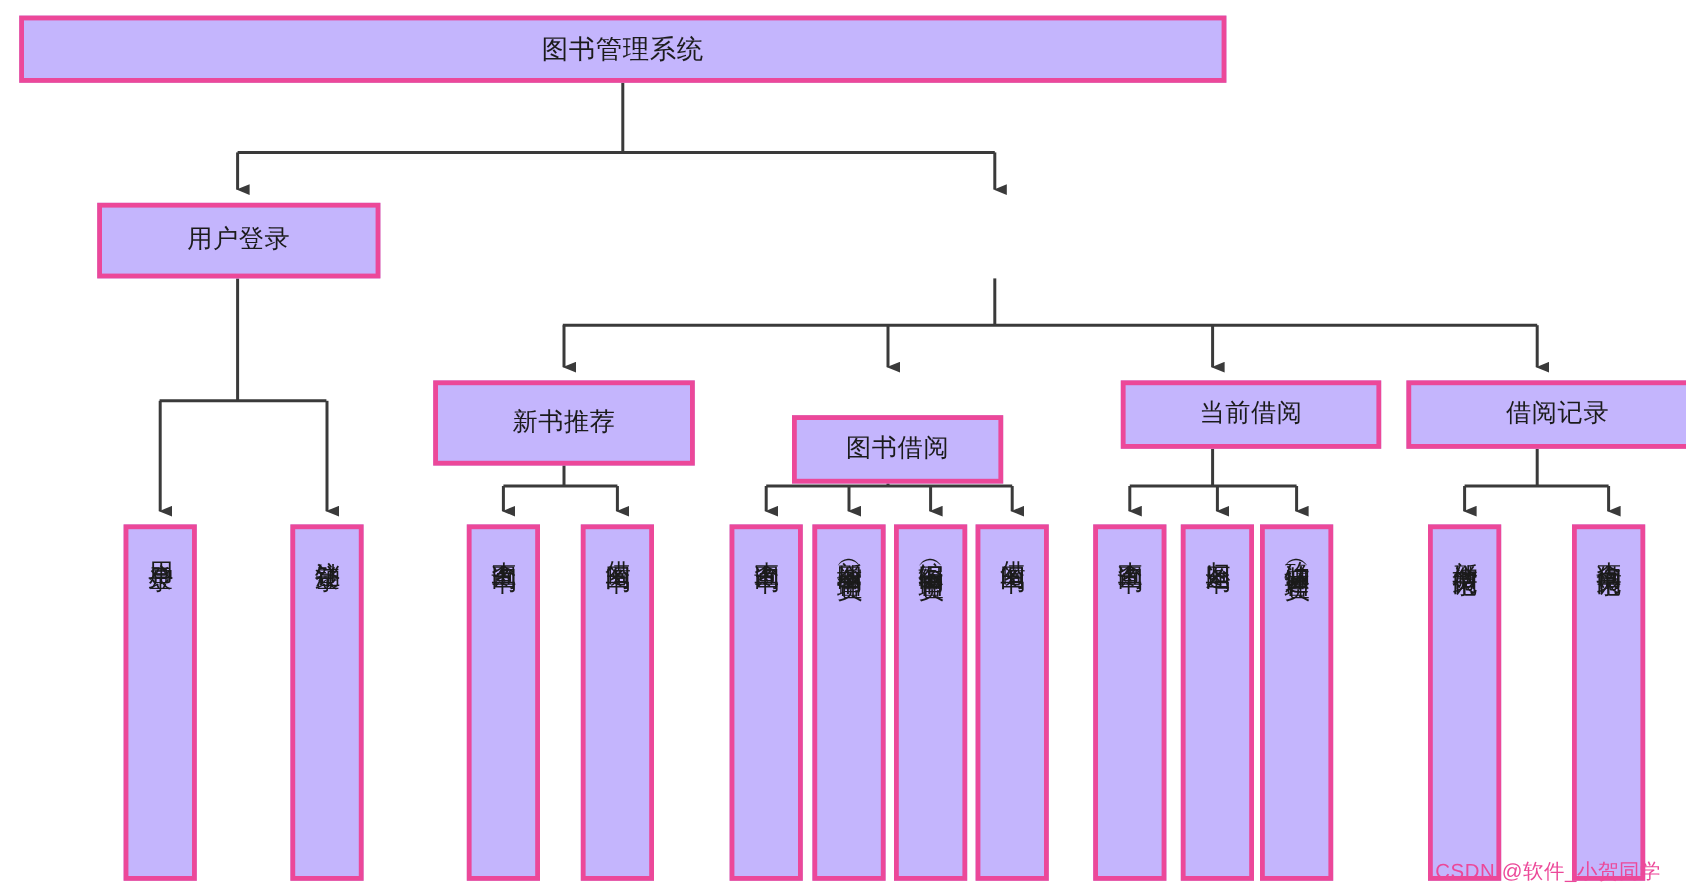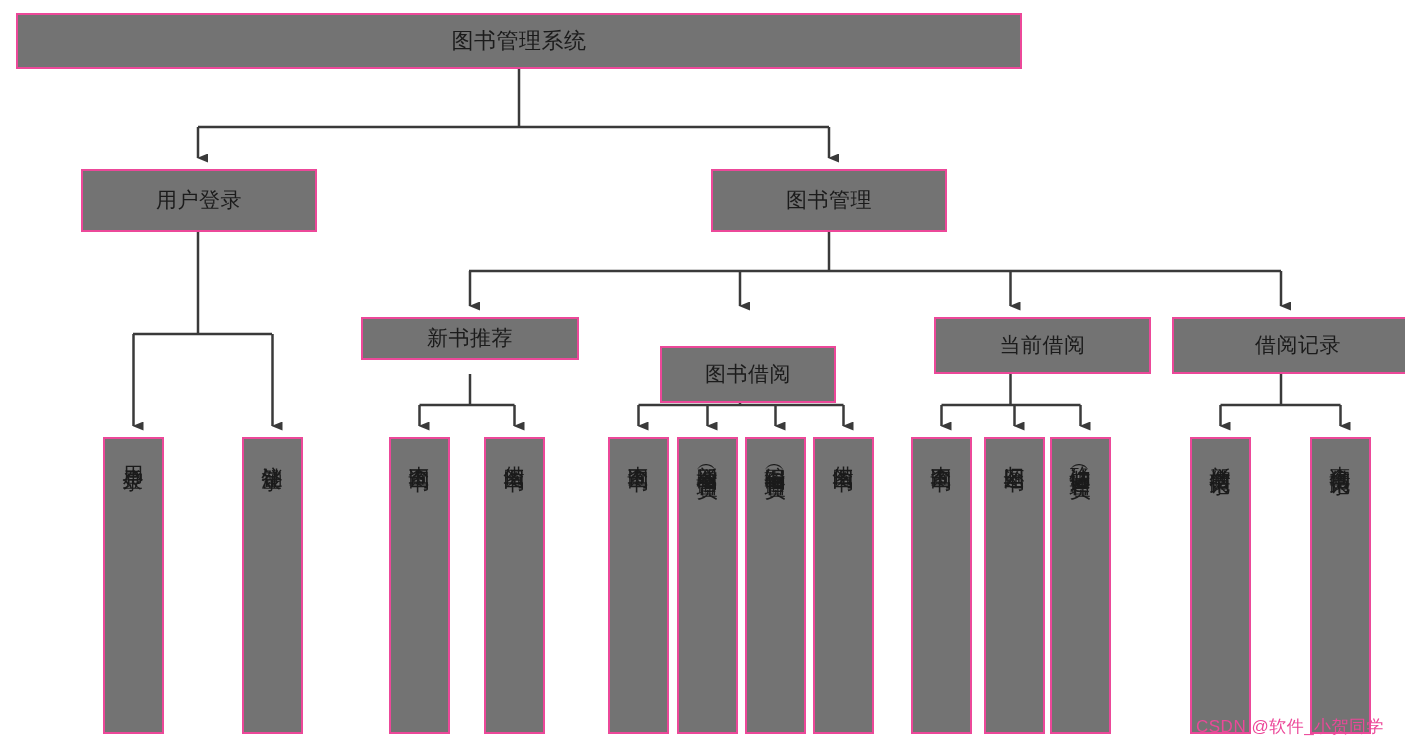--- a/index.html
+++ b/index.html
@@ -21,22 +21,22 @@
     position: absolute;
     left: 0;
     top: 0;
     width: 1405px;
     height: 747px;
     pointer-events: none;
   }
   .node {
     position: absolute;
     box-sizing: border-box;
-    background: #737373;
-    border: 2px solid #ec4899;
+    background: #c4b5fd;
+    border: 4px solid #ec4899;
     display: flex;
     align-items: center;
     justify-content: center;
     color: #1b1b1b;
   }
   .node .label {
     display: block;
     text-align: center;
     line-height: 1.15;
     white-space: nowrap;
@@ -118,25 +118,22 @@
   </svg>
 
   <div class="node root horizontal" id="node-root" style="left: 16px; top: 13px; width: 1006px; height: 56px;">
     <span class="label">图书管理系统</span>
   </div>
 
   <div class="node horizontal" id="node-user_login" style="left: 81px; top: 169px; width: 236px; height: 63px;">
     <span class="label">用户登录</span>
   </div>
 
-  <div class="node horizontal" id="node-book_manage" style="left: 711px; top: 169px; width: 236px; height: 63px;">
-    <span class="label">图书管理</span>
-  </div>
-
-  <div class="node horizontal" id="node-new_book_rec" style="left: 361px; top: 317px; width: 218px; height: 43px;">
+
+  <div class="node horizontal" id="node-new_book_rec" style="left: 361px; top: 317px; width: 218px; height: 71px;">
     <span class="label">新书推荐</span>
   </div>
 
   <div class="node horizontal" id="node-book_borrow" style="left: 660px; top: 317px; width: 176px; height: 57px; margin-top: 29px;">
     <span class="label">图书借阅</span>
   </div>
 
   <div class="node horizontal" id="node-current_borrow" style="left: 902px; top: 317px; width: 217px; height: 57px; margin-left: 32px;">
     <span class="label">当前借阅</span>
   </div>

